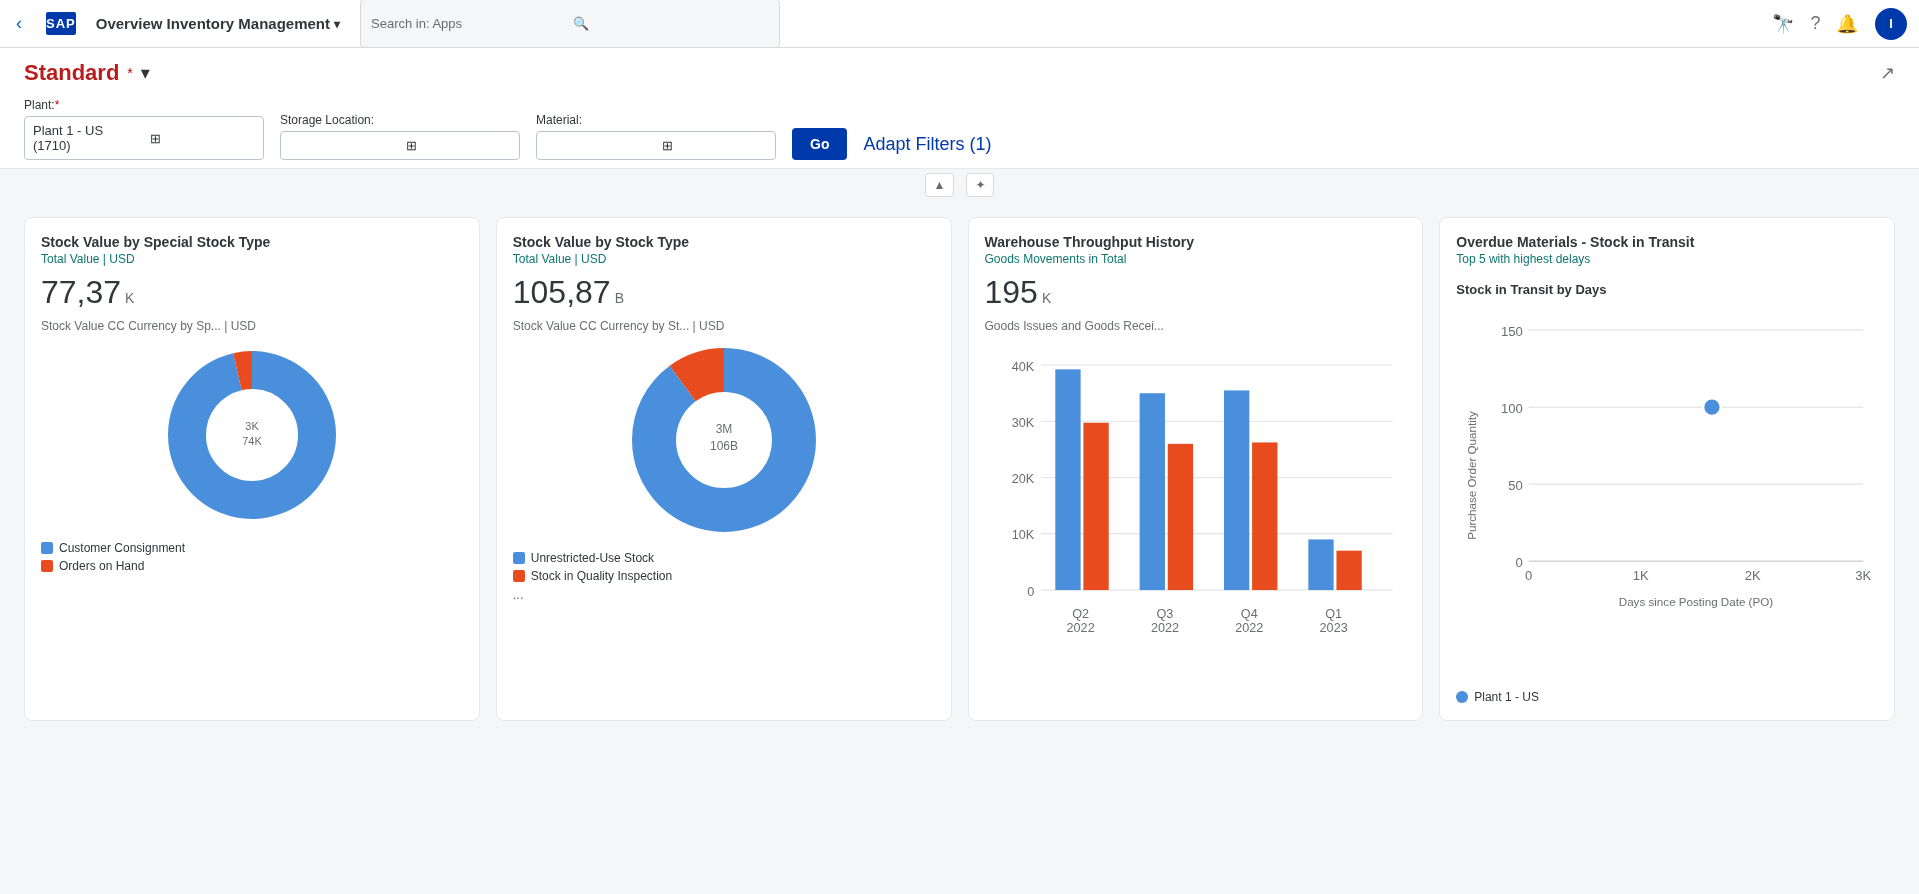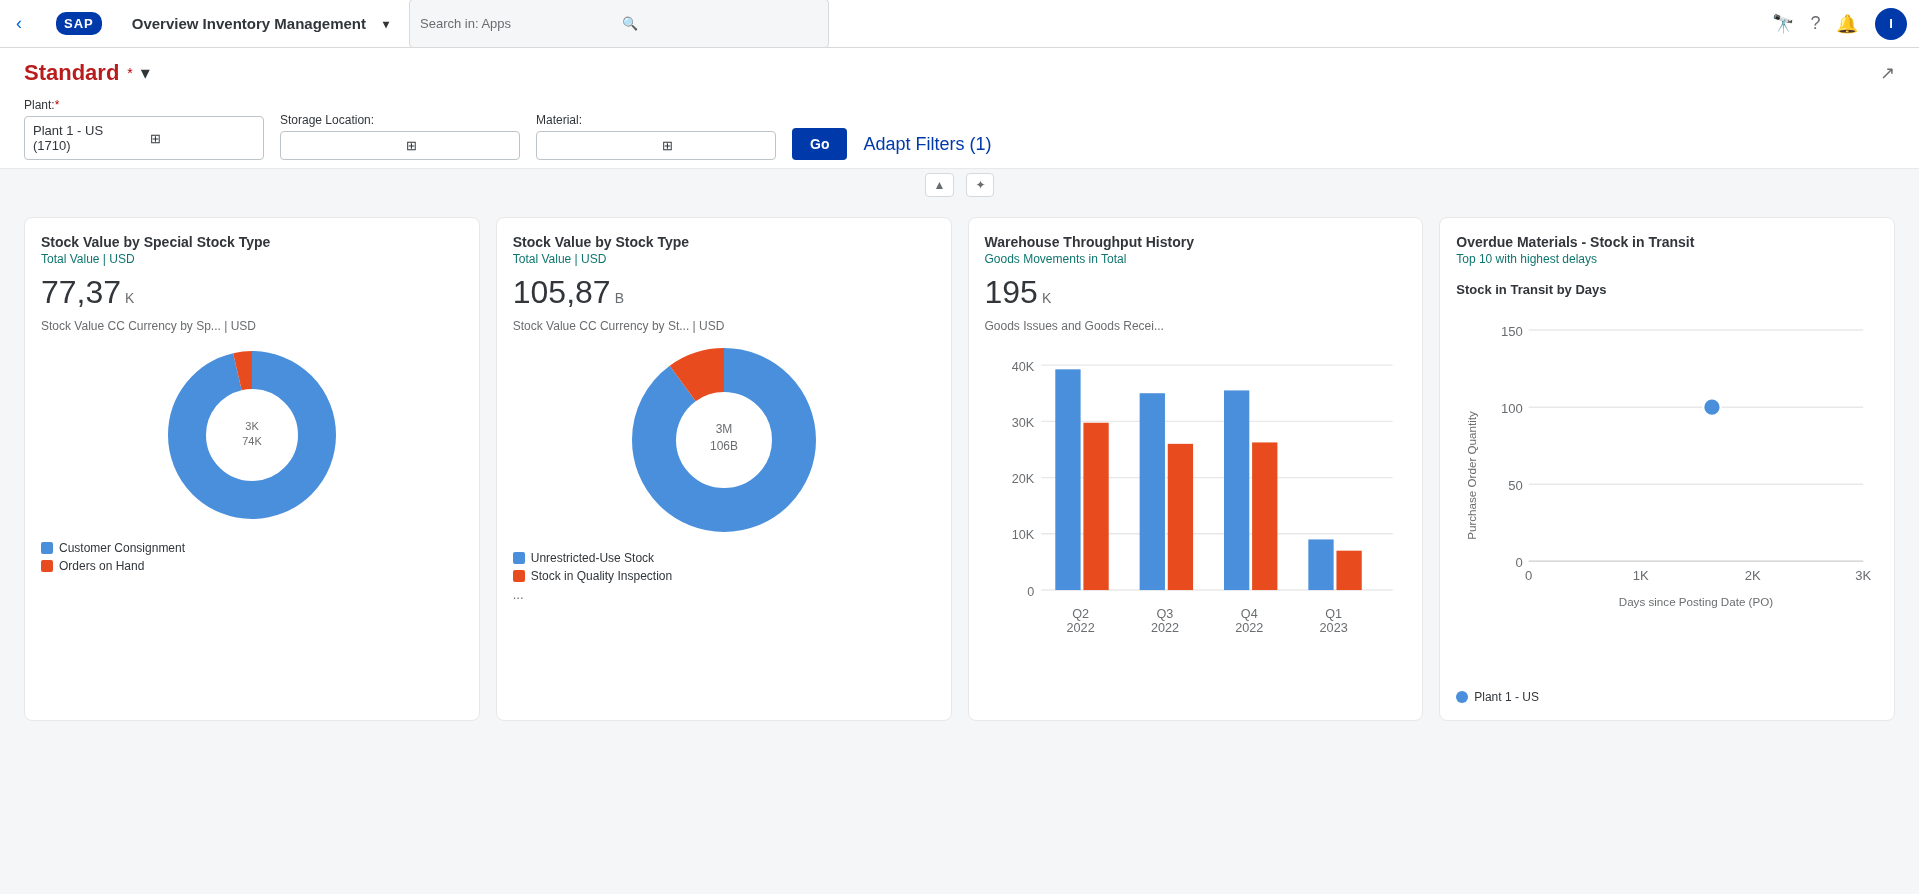--- a/index.html
+++ b/index.html
@@ -14,32 +14,32 @@
       padding: 0 12px;
       border-bottom: 1px solid #d9d9d9;
       gap: 8px;
     }
     .nav-back { color: #0064d9; font-size: 18px; cursor: pointer; padding: 4px; }
     .sap-logo {
       background: #003aaa;
       color: #fff;
       font-weight: bold;
       font-size: 13px;
-      padding: 4px 8px;
-      border-radius: 10px;
+      padding: 4px 0;
+      border-radius: 2px;
       letter-spacing: 1px;
-      margin: 0 22px;
+      margin: 0 12px;
     }
     .page-title-nav {
       font-size: 15px;
       font-weight: 600;
       color: #32363a;
       display: flex;
       align-items: center;
-      gap: 17px;
+      gap: 4px;
     }
     .nav-dropdown-icon { color: #32363a; font-size: 12px; }
     .search-bar {
       margin-left: 12px;
       display: flex;
       align-items: center;
       background: #f5f6f7;
       border: 1px solid #d9d9d9;
       border-radius: 4px;
       padding: 16px 10px;
@@ -325,21 +325,21 @@
         <text x="188" y="200" text-anchor="middle" font-size="9" fill="#6a6d70">Q4</text>
         <text x="188" y="210" text-anchor="middle" font-size="9" fill="#6a6d70">2022</text>
         <text x="248" y="200" text-anchor="middle" font-size="9" fill="#6a6d70">Q1</text>
         <text x="248" y="210" text-anchor="middle" font-size="9" fill="#6a6d70">2023</text>
       </svg>
     </div>
   </div>
 
   <div class="card">
     <div class="card-title">Overdue Materials - Stock in Transit</div>
-    <div class="card-subtitle">Top 10 with highest delays</div>
+    <div class="card-subtitle">Top 5 with highest delays</div>
     <div class="chart-section-title">Stock in Transit by Days</div>
     <div class="scatter-container">
       <svg width="100%" viewBox="0 0 290 260" preserveAspectRatio="xMidYMid meet">
 
         <line x1="50" y1="20" x2="280" y2="20" stroke="#e8e8e8" stroke-width="1"></line>
         <line x1="50" y1="73" x2="280" y2="73" stroke="#e8e8e8" stroke-width="1"></line>
         <line x1="50" y1="126" x2="280" y2="126" stroke="#e8e8e8" stroke-width="1"></line>
         <line x1="50" y1="179" x2="280" y2="179" stroke="#e8e8e8" stroke-width="1"></line>
 
         <text x="46" y="24" text-anchor="end" font-size="9" fill="#6a6d70">150</text>

